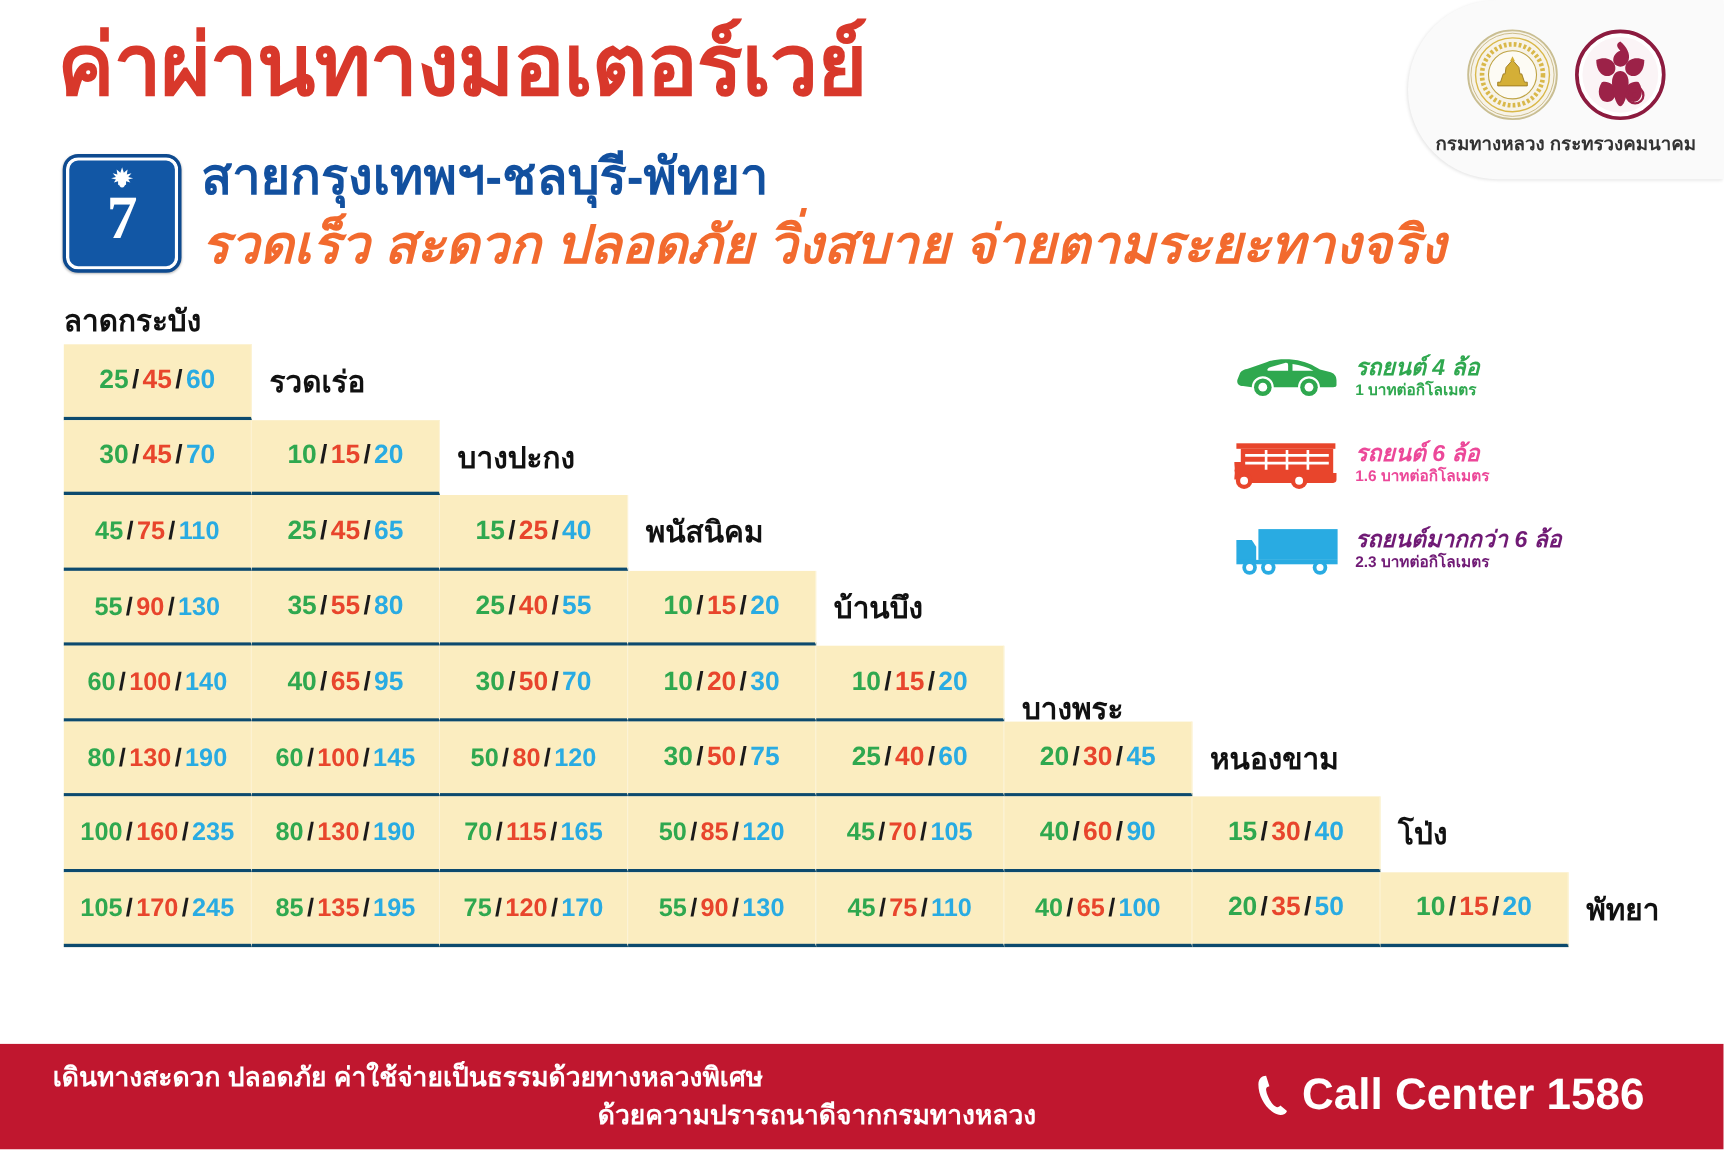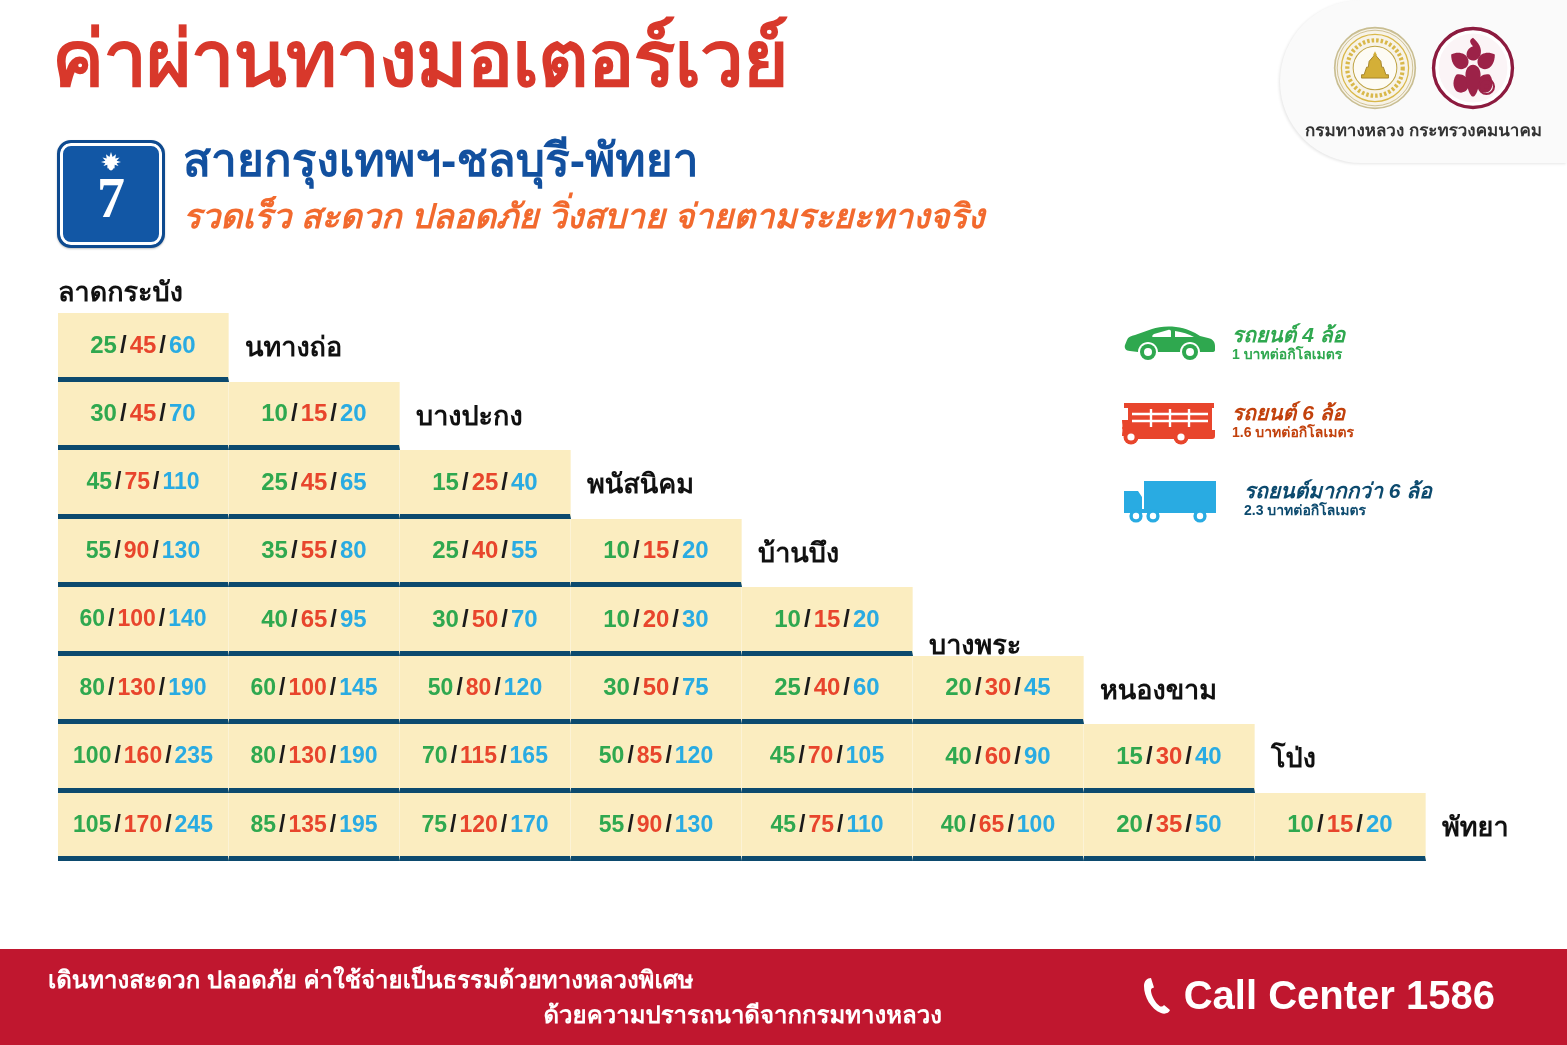--- a/index.html
+++ b/index.html
@@ -64,21 +64,21 @@
     font-size: 46px;
     font-weight: bold;
     color: #12509F;
     white-space: nowrap;
     line-height: 1.05;
   }
   #tagline {
     position: absolute;
     left: 183px;
     top: 198px;
-    font-size: 34px;
+    font-size: 48px;
     font-weight: bold;
     font-style: italic;
     color: #F26A2E;
     white-space: nowrap;
     line-height: 1.1;
   }
 
   
   #agency-logo {
     position: absolute;
@@ -116,21 +116,21 @@
   }
   .toll-cell {
     position: absolute;
     background: #FBEDC0;
     display: flex;
     align-items: center;
     justify-content: center;
     font-weight: bold;
     white-space: nowrap;
     border-right: 1px solid #FCF3D6;
-    border-bottom: 5px solid #0c4a6e;
+    border-bottom: 3px solid #0c4a6e;
   }
   .v-green  { color: #2FA84F; }
   .v-orange { color: #E8452C; }
   .v-blue   { color: #29ABE2; }
   .v-sep    { color: #1A1A1A; padding: 0 3px; }
 
   .station-label {
     position: absolute;
     font-size: 27px;
     font-weight: bold;
@@ -158,22 +158,22 @@
     font-weight: bold;
     font-style: italic;
     white-space: nowrap;
   }
   .legend-rate {
     font-size: 14px;
     font-weight: bold;
     white-space: nowrap;
   }
   .lg-green  { color: #2FA84F; }
-  .lg-orange { color: #c2410c; }
-  .lg-blue   { color: #0c4a6e; margin-left: 12px; }
+  .lg-orange { color: #ec4899; }
+  .lg-blue   { color: #701a75; }
 
   
   #matrix-note {
     position: absolute;
     right: 58px;
     top: 893px;
     font-size: 19px;
     font-weight: bold;
     font-style: italic;
     color: #E0372B;
@@ -268,21 +268,21 @@
 
   <div id="toll-matrix">
       <div class="station-label" style="left: 0; top: 0px;">ลาดกระบัง</div>
       <div class="toll-cell" style="left: 0px; top: 43px; width: 171px; height: 68.5px; font-size: 24px;">
         <span class="v-green">25</span>
         <span class="v-sep">/</span>
         <span class="v-orange">45</span>
         <span class="v-sep">/</span>
         <span class="v-blue">60</span>
       </div>
-      <div class="station-label" style="left: 187px; top: 55px;">นทางถ่อ</div>
+      <div class="station-label" style="left: 187px; top: 55px;">รวดเร่อ</div>
       <div class="toll-cell" style="left: 0px; top: 111.5px; width: 171px; height: 68.5px; font-size: 24px;">
         <span class="v-green">30</span>
         <span class="v-sep">/</span>
         <span class="v-orange">45</span>
         <span class="v-sep">/</span>
         <span class="v-blue">70</span>
       </div>
       <div class="toll-cell" style="left: 171px; top: 111.5px; width: 171px; height: 68.5px; font-size: 24px;">
         <span class="v-green">10</span>
         <span class="v-sep">/</span>

